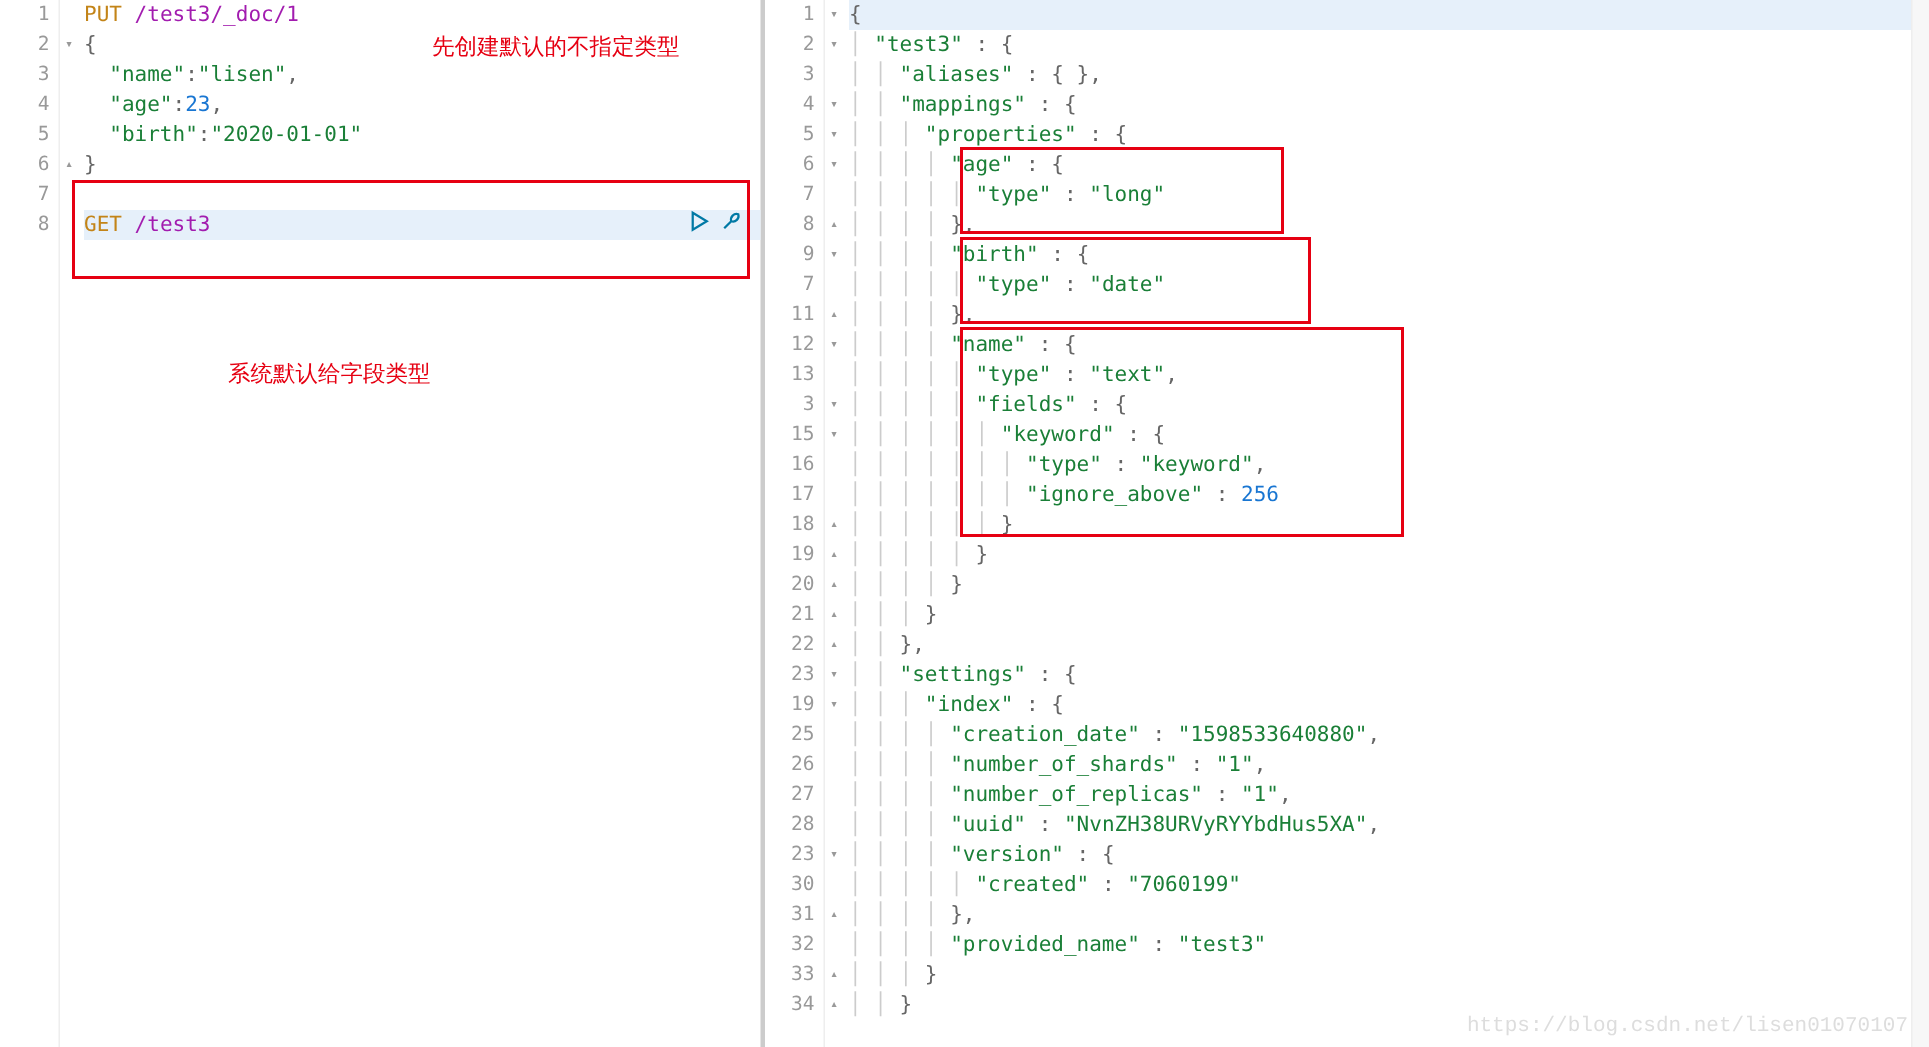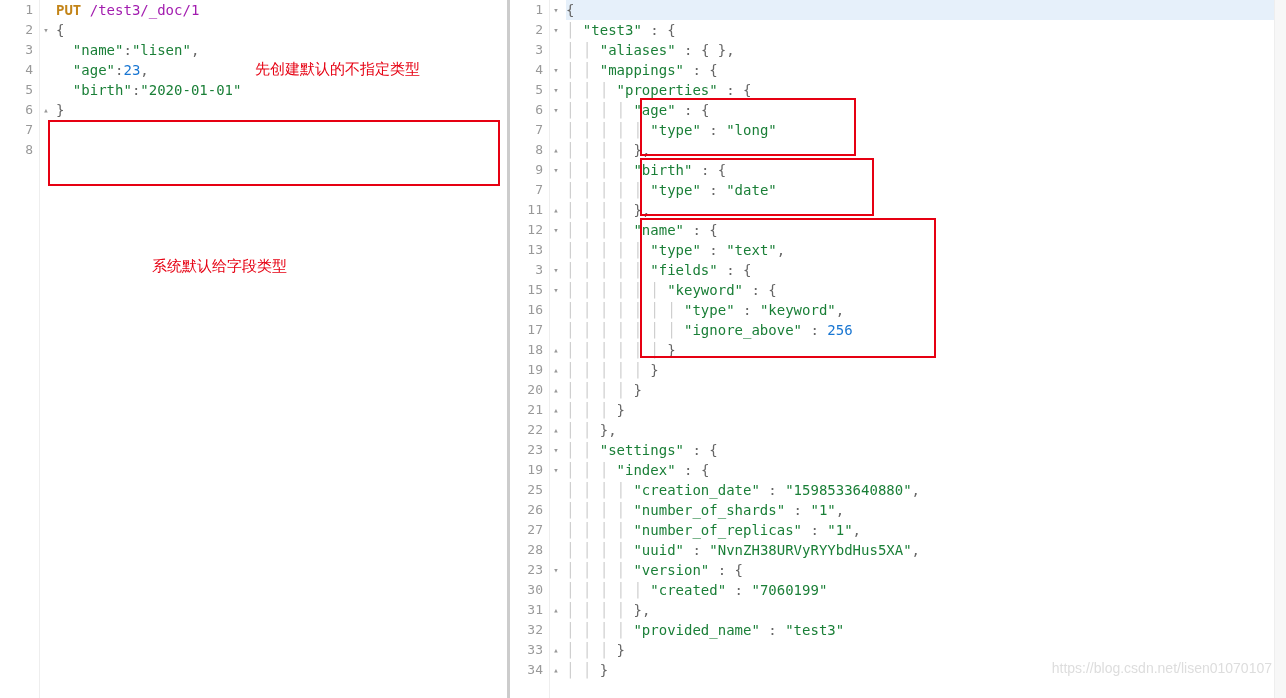--- a/index.html
+++ b/index.html
@@ -7,35 +7,35 @@
   .panel { display: flex; position: relative; }
   .left-panel { width: 510px; border-right: 3px solid #ccc; }
   .right-panel { flex: 1; }
   .gutter { width: 40px; background: #fff; border-right: 1px solid #eee; text-align: right; padding-right: 6px; color: #999; font-size: 13px; line-height: 20px; }
   .gutter div { height: 20px; }
   .fold-gutter { width: 12px; background: #fff; line-height: 20px; font-size: 9px; color: #999; text-align: center; }
   .fold-gutter div { height: 20px; }
   .code-area { flex: 1; position: relative; line-height: 20px; padding-left: 4px; }
   .code-line { height: 20px; white-space: pre; position: relative; display: flex; align-items: center;}
   .code-line.active { background: #e6f0fa; }
-  .method   { color: #c38418; font-weight: bold; }
+  .method   { color: #c38418; font-weight: normal; }
   .path     { color: #a21caf; }
   .punct    { color: #666; }
   .key      { color: #1a7f37; }
   .str      { color: #1a7f37; }
   .num      { color: #1976d2; }
   .guide    { color: #ccc; }
   .annotation { position: absolute; color: #e60012; font-family: sans-serif; font-size: 15px; font-weight: 500; z-index: 10; }
   .redbox { position: absolute; border: 2px solid #e60012; z-index: 5; pointer-events: none; }
   .run-icons { position: absolute; right: 12px; top: 0; display: flex; gap: 6px; align-items: center; height: 20px; }
   .icon-svg { width: 15px; height: 15px; stroke: #0079a5; fill: none; stroke-width: 1.6; }
   .icon-btn { cursor: pointer; }
   .drag-dots { position: absolute; left: -2px; top: 50%; transform: translateY(-50%); color: #bbb; font-size: 14px; letter-spacing: -1px; }
   .right-scroll { width: 12px; background: #f7f7f7; border-left: 1px solid #eee;}
-  .watermark { position: absolute; bottom: 22px; right: 14px; color: #ddd; font-family: Liberation Sans, sans-serif; font-size: 14px; z-index: 20; }
+  .watermark { position: absolute; bottom: 6px; right: 14px; color: #ddd; font-family: Liberation Mono, monospace; font-size: 14px; z-index: 20; }
 </style>
 </head>
 <body>
 
 <div class="panel left-panel">
   <div class="gutter" id="left-gutter">
       <div>1</div>
       <div>2</div>
       <div>3</div>
       <div>4</div>
@@ -48,30 +48,35 @@
       <div></div>
       <div>▾</div>
       <div></div>
       <div></div>
       <div></div>
       <div>▴</div>
       <div></div>
       <div></div>
     </div>
   <div class="code-area" id="left-code">
-    <div class="annotation" style="top:22px; left:203px;margin-top:37px;">先创建默认的不指定类型</div>
+    <div class="annotation" style="top:22px; left:236px;">先创建默认的不指定类型</div>
     <div class="redbox" style="top:120px; left:-4px; width:452px; height:66px;"></div>
-    <div class="annotation" style="top:256px; left:100px;">系统默认给字段类型</div>
+    <div class="annotation" style="top:240px; left:100px;">系统默认给字段类型</div>
   <div class="code-line"><span class="method">PUT</span><span class=""> </span><span class="path">/test3/_doc/1</span></div>
       <div class="code-line"><span class="punct">{</span></div>
       <div class="code-line"><span class="">  </span><span class="key">"name"</span><span class="punct">:</span><span class="str">"lisen"</span><span class="punct">,</span></div>
       <div class="code-line"><span class="">  </span><span class="key">"age"</span><span class="punct">:</span><span class="num">23</span><span class="punct">,</span></div>
       <div class="code-line"><span class="">  </span><span class="key">"birth"</span><span class="punct">:</span><span class="str">"2020-01-01"</span></div>
       <div class="code-line"><span class="punct">}</span></div>
       <div class="code-line"></div>
+      <div class="code-line active"><span class="method">GET</span><span class=""> </span><span class="path">/test3</span><div class="run-icons"><span class="icon-btn"><svg class="icon-svg" viewBox="0 0 16 16">
+              <polygon points="3,2 13,8 3,14" fill="none"></polygon>
+            </svg></span><span class="icon-btn"><svg class="icon-svg" viewBox="0 0 16 16">
+              <path d="M13 3a4 4 0 0 1-5 5L3 13l0 0 5-5a4 4 0 0 1 5-5z"></path>
+            </svg></span></div></div>
     </div>
   <div class="drag-dots" style="left:506px;">⋮</div>
 </div>
 
 <div class="panel right-panel">
   <div class="gutter" id="right-gutter">
       <div>1</div>
       <div>2</div>
       <div>3</div>
       <div>4</div>

